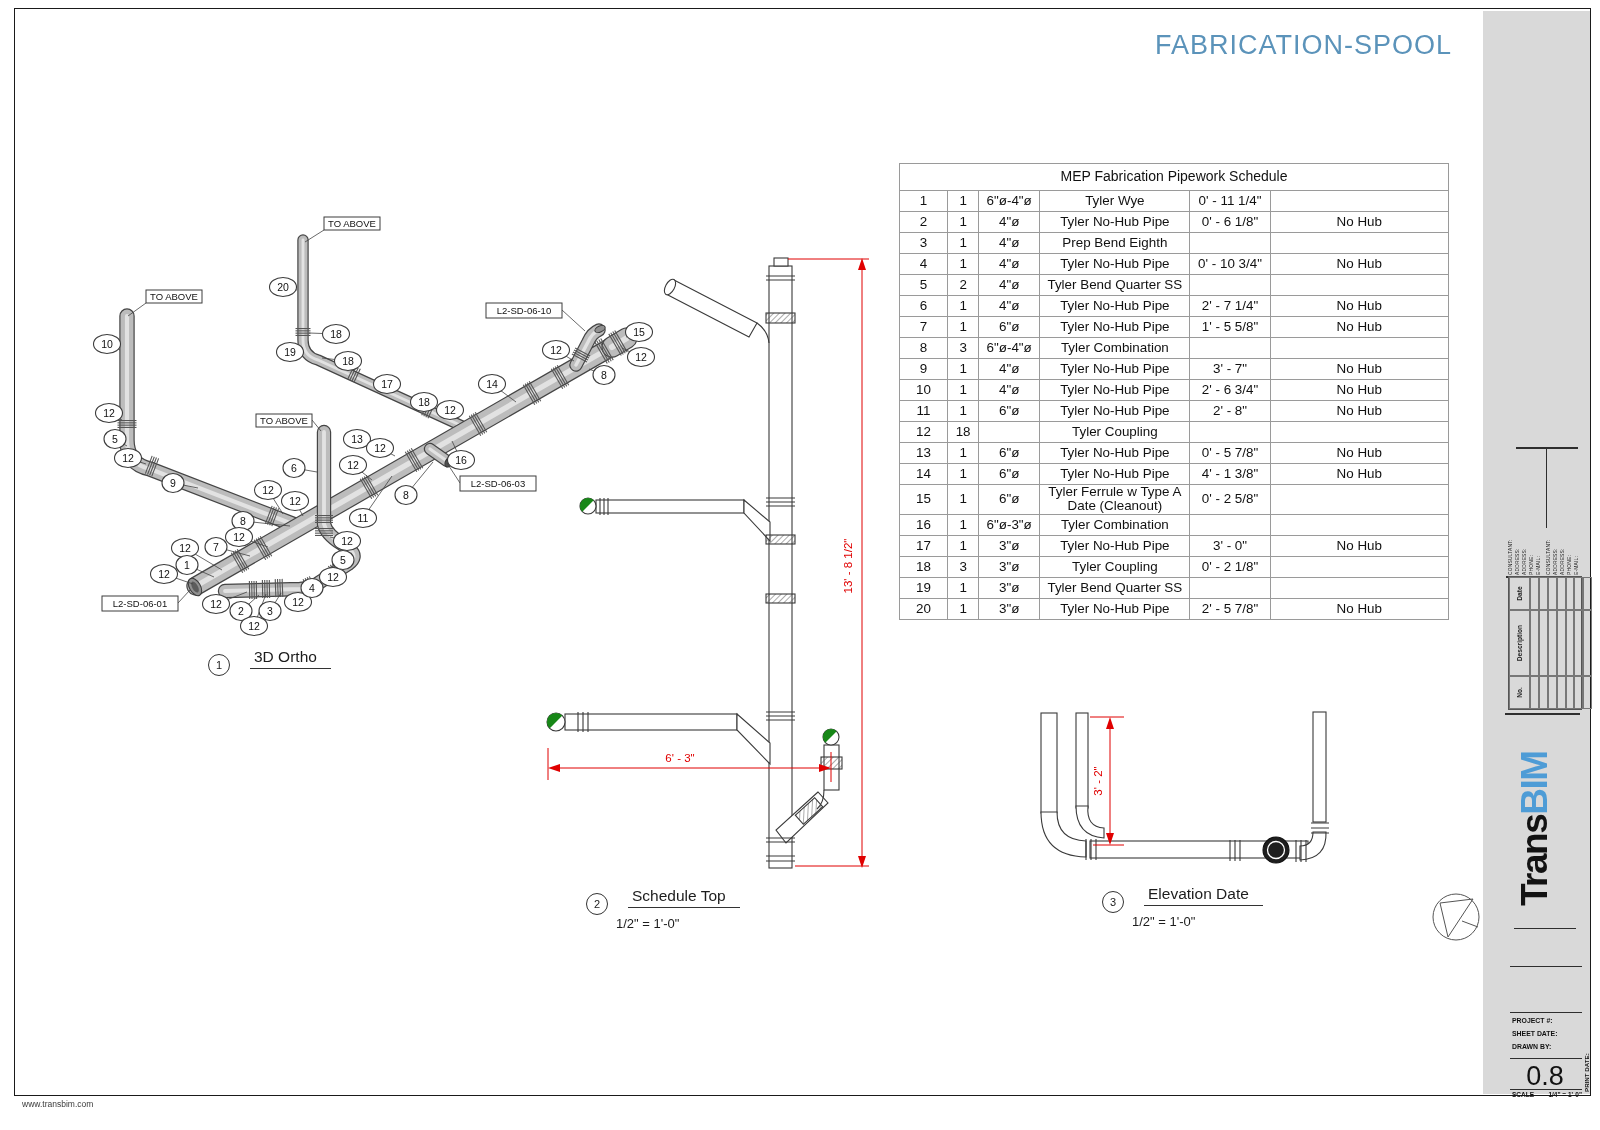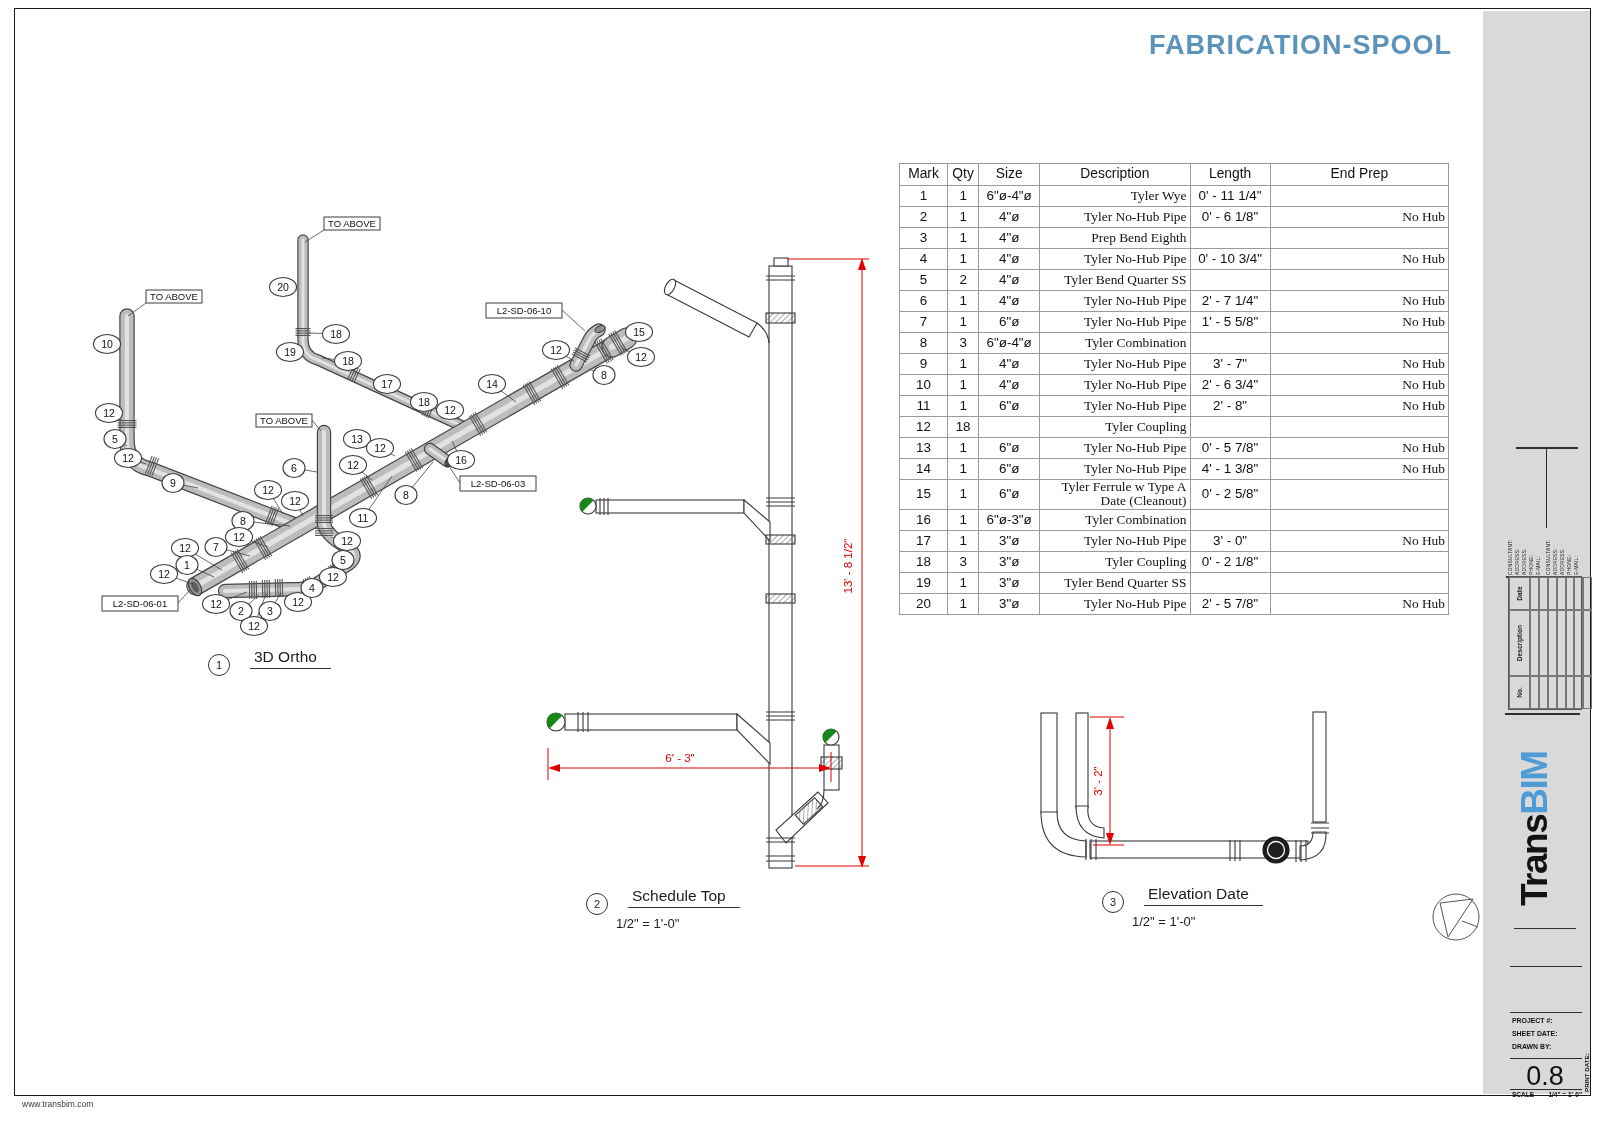--- a/index.html
+++ b/index.html
@@ -1,27 +1,27 @@
 <!DOCTYPE html>
 <html><head>
 <meta charset="utf-8">
 <style>
   html,body{margin:0;padding:0;background:#fff;}
   body{width:1600px;height:1130px;position:relative;font-family:"Liberation Sans",sans-serif;overflow:hidden;}
   .border-frame{position:absolute;left:14px;top:8px;width:1577px;height:1088px;border:1.6px solid #1a1a1a;box-sizing:border-box;background:#fff;}
-  .sheet-title{position:absolute;top:30px;left:900px;width:552px;text-align:right;font-size:27px;font-weight:700;letter-spacing:1px;color:#5b93ba;}
+  .sheet-title{position:absolute;top:30px;left:900px;width:552px;text-align:right;font-size:27px;font-weight:400;letter-spacing:1px;color:#5b93ba;}
   .website{position:absolute;left:22px;top:1099px;font-size:8.5px;color:#3b3b3b;}
   #vec{position:absolute;left:0;top:0;pointer-events:none;}
   
   #schedule{position:absolute;left:899px;top:163px;width:550px;border-collapse:collapse;font-size:13.4px;color:#111;background:#fff;border:1.5px solid #4f4f4f;table-layout:fixed;}
   #schedule td,#schedule th{border:1px solid #9a9a9a;padding:0 3px;height:20px;line-height:1.08;font-weight:400;overflow:hidden;}
   #schedule .title-cell{height:26px;text-align:center;font-size:14px;}
   #schedule .hdr td{text-align:center;font-size:13.8px;height:21px;}
   #schedule td.c{text-align:center;}
-  #schedule td.l{text-align:right;font-family:Liberation Serif, serif;}
+  #schedule td.l{text-align:center;}
   
   .view-title{position:absolute;color:#1c1c1c;}
   .vt-row{display:flex;align-items:flex-start;}
   .vt-circle{flex:none;width:20px;height:20px;border:1.2px solid #333;border-radius:50%;background:#fff;display:flex;align-items:center;justify-content:center;font-size:11px;margin-top:6px;}
   .vt-body{margin-left:20px;border-bottom:1.2px solid #333;padding:0 14px 2px 4px;}
   .vt-name{font-size:15.5px;white-space:nowrap;}
   .vt-scale{font-size:13px;margin:1px 0 0 8px;}
   
   .sb-strip{position:absolute;left:1483px;top:11px;width:107px;height:1083px;background:#d9d9d9;}
   .hl{position:absolute;background:#2e2e2e;height:1.4px;}
@@ -478,27 +478,22 @@
 <table id="schedule">
   <colgroup>
       <col style="width:48px">
       <col style="width:31px">
       <col style="width:61px">
       <col style="width:150px">
       <col style="width:80px">
       <col style="width:178px">
     </colgroup>
   <tbody id="schedule-body">
-    <tr class="hdr" id="schedule-header">
-        <td>Mark</td>
-        <td>Qty</td>
-        <td>Size</td>
-        <td>Description</td>
-        <td>Length</td>
-        <td>End Prep</td>
+    <tr>
+        <td class="title-cell" colspan="6">MEP Fabrication Pipework Schedule</td>
       </tr>
   <tr>
         <td class="c">1</td>
         <td class="c">1</td>
         <td class="c">6"ø-4"ø</td>
         <td class="l">Tyler Wye</td>
         <td class="c">0' - 11 1/4"</td>
         <td class="l"></td>
       </tr>
       <tr>

